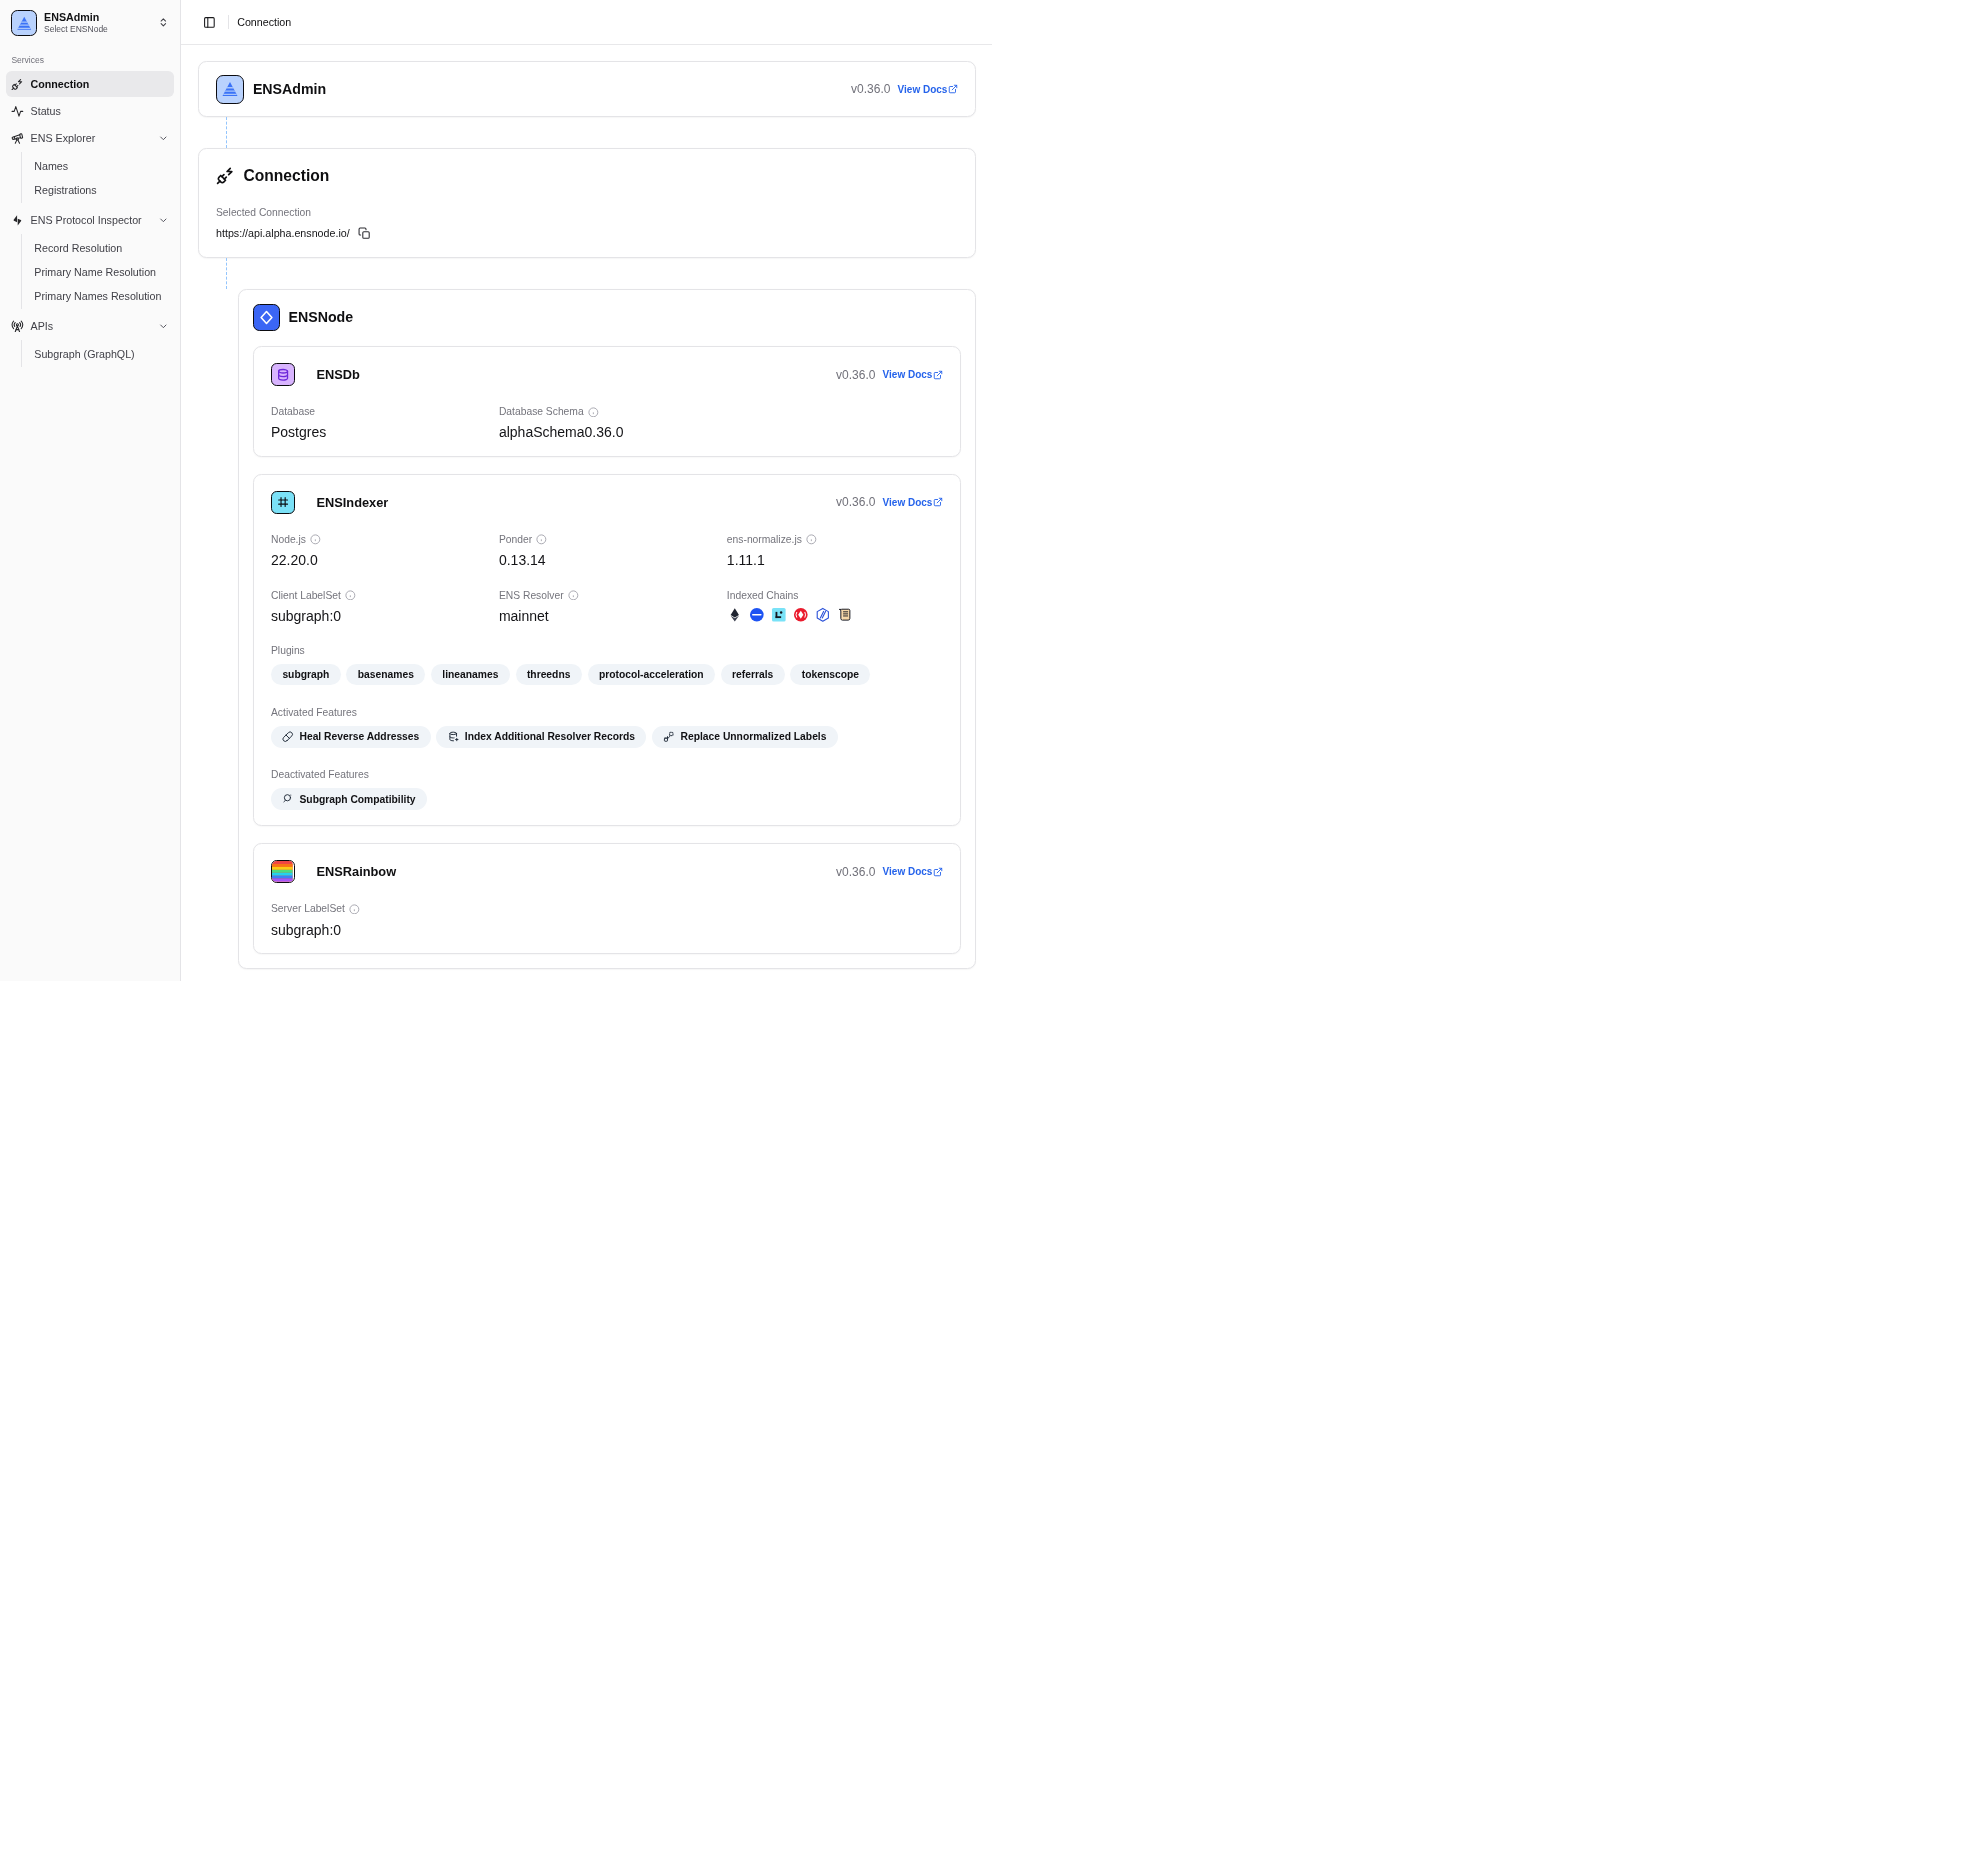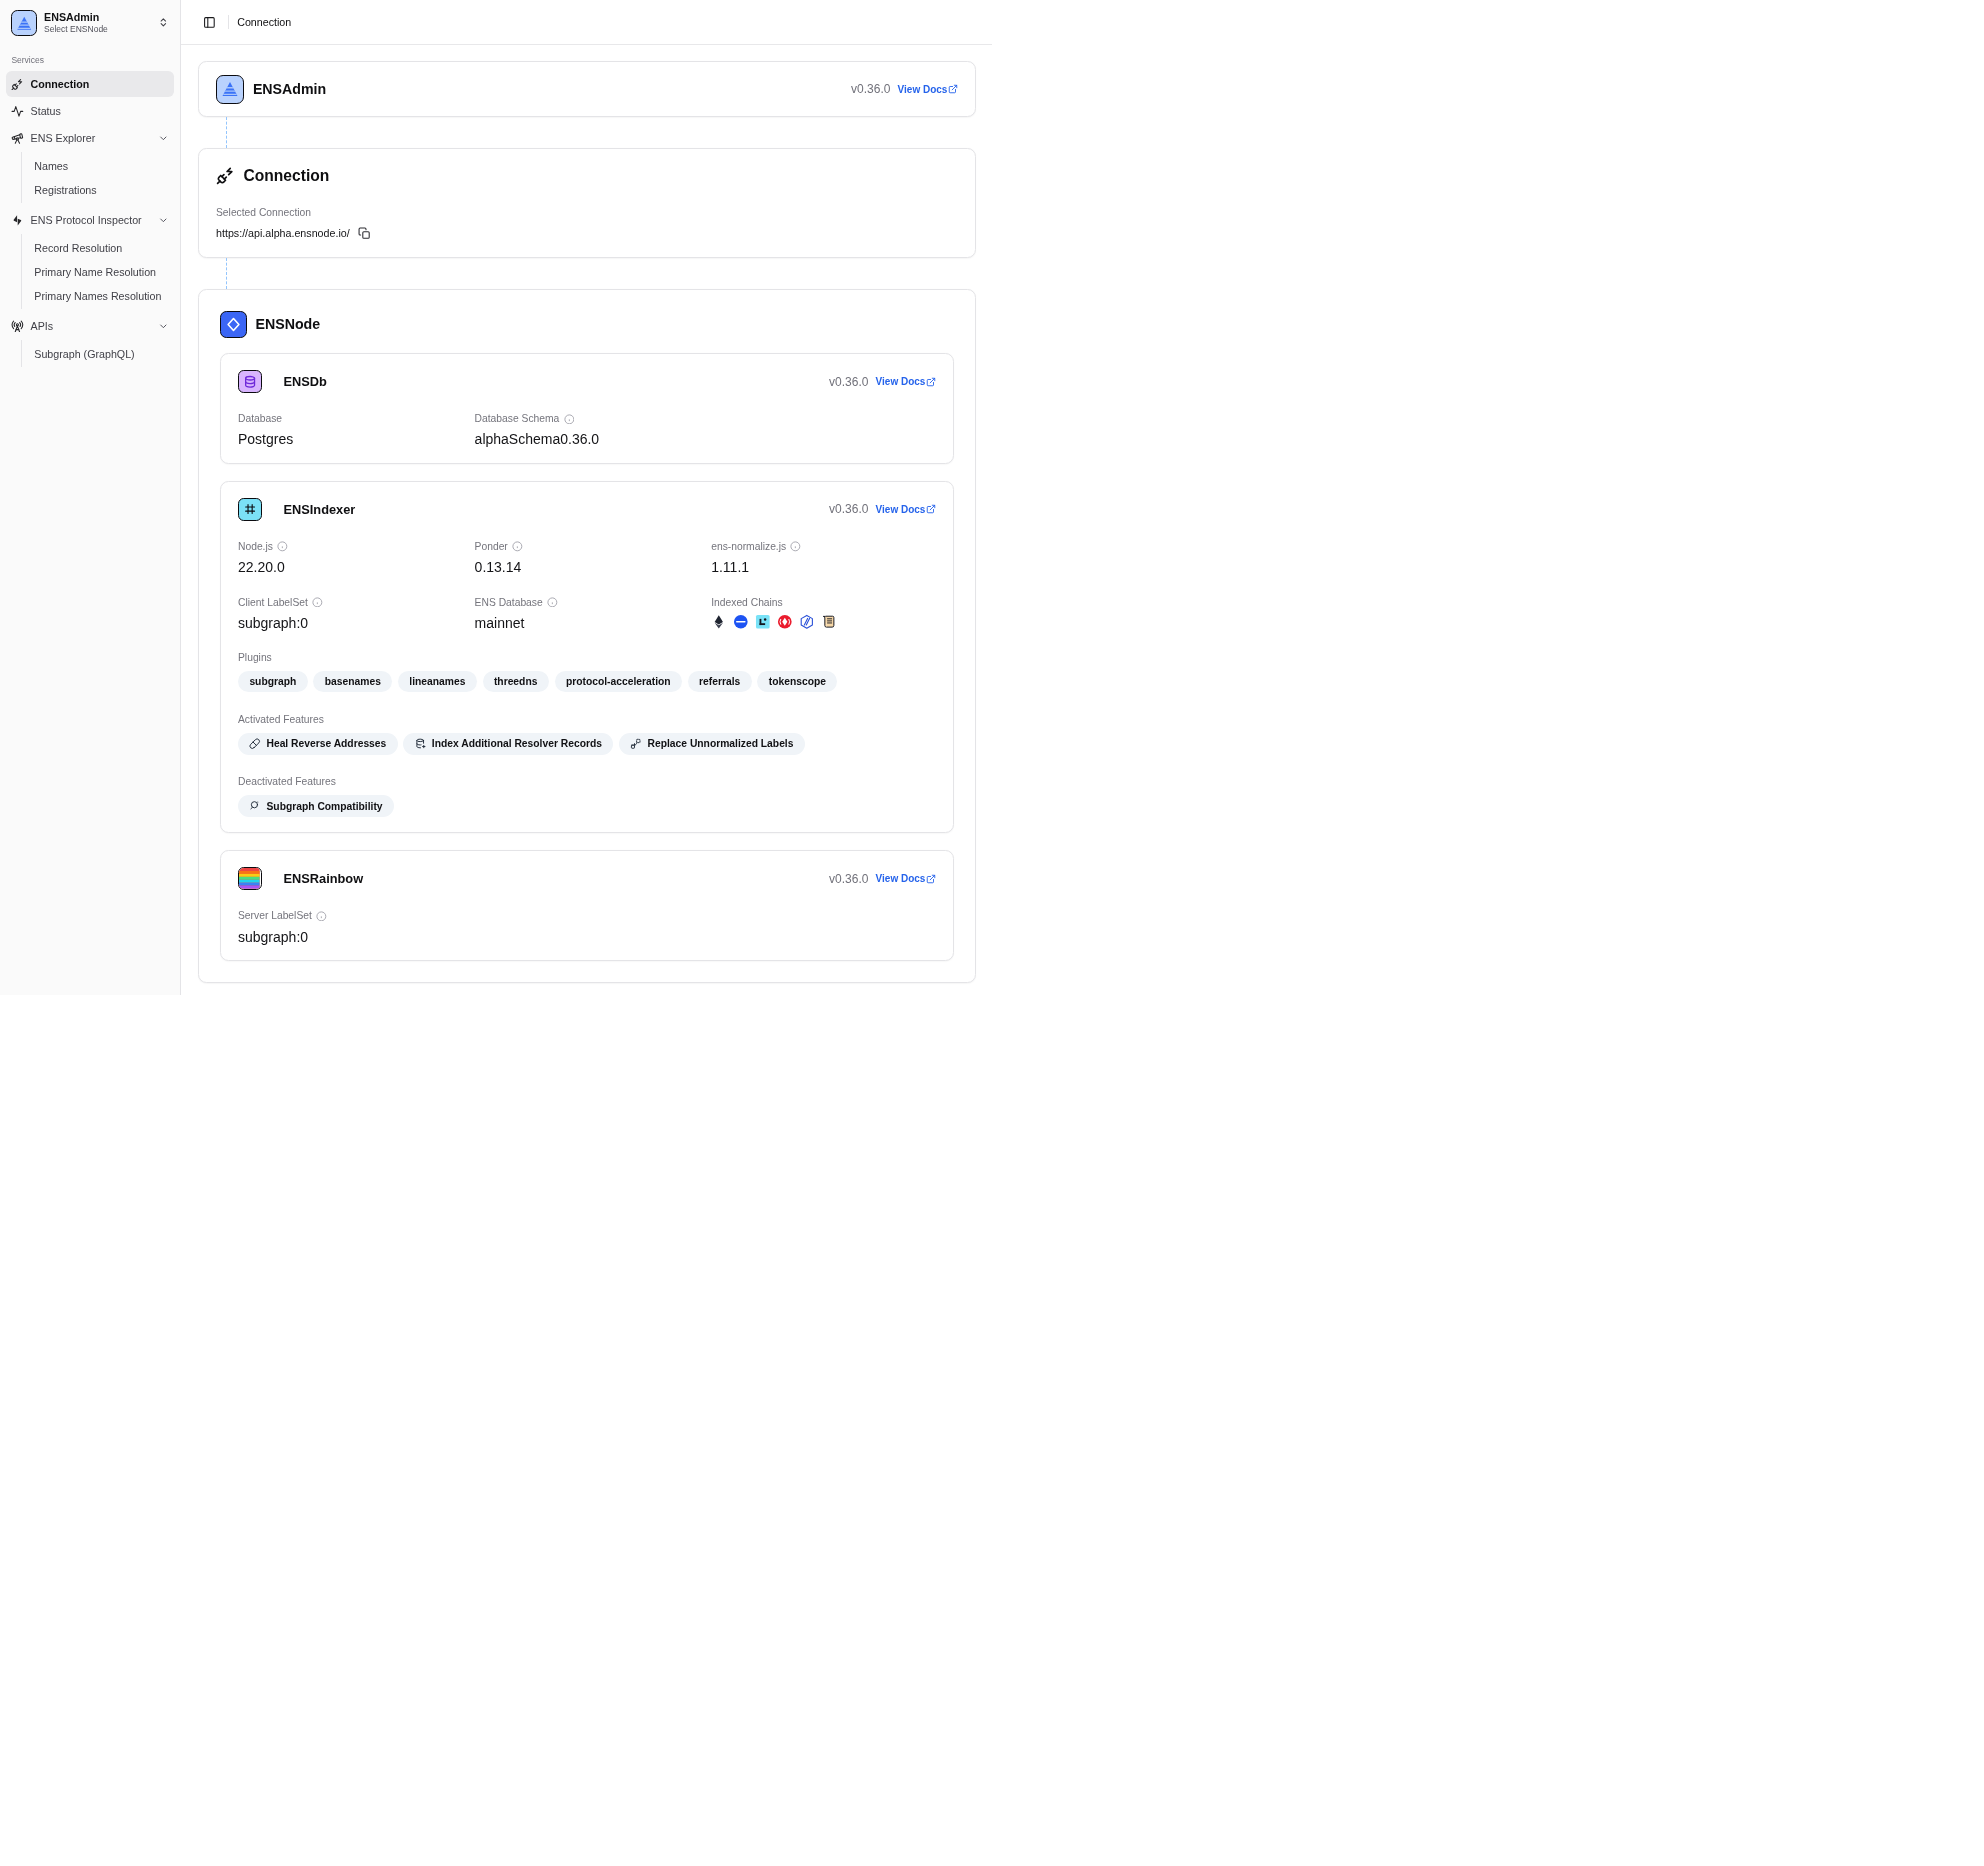--- a/index.html
+++ b/index.html
@@ -78,21 +78,21 @@
   .title-xl { font-size:14.2px; font-weight:700; color:#0f0f11; }
 
   .connection-card { padding:17px; }
   .conn-title-row { display:flex; align-items:center; gap:8.5px; margin-bottom:21.3px; }
   .title-2xl { font-size:15.6px; font-weight:700; color:#0f0f11; }
   .field-label { font-size:10.3px; color:#74747c; display:flex; align-items:center; gap:4.3px; }
   .conn-url-row { display:flex; align-items:center; gap:8.5px; margin-top:9.2px; }
   .conn-url { font-size:10.7px; color:#141417; }
   .copy-btn { width:12.8px; height:12.8px; color:#2b2b31; cursor:pointer; }
 
-  .ensnode-card { padding:21px; }
+  .ensnode-card { padding:14px;margin-left:40px; }
   .ensnode-hdr { display:flex; align-items:center; gap:8.5px; margin-bottom:15.6px; }
   .node-logo { width:27px; height:27px; border-radius:6.4px; background:#3b66f5;
     border:1.8px solid #0b0b0f; display:flex; align-items:center; justify-content:center; }
 
   .subcard { border:0.7px solid #e4e4e7; border-radius:8.5px; padding:15.6px 17px;
     box-shadow:0 0.7px 1.4px rgba(0,0,0,.03); background:#fff; }
   .subcard + .subcard { margin-top:17px; }
   .sub-hdr { display:flex; align-items:center; justify-content:space-between; margin-bottom:20px; }
   .sub-hdr-left { display:flex; align-items:center; gap:22px; }
   .sub-logo { width:23.5px; height:23.5px; border-radius:5.7px; border:1.8px solid #0b0b0f;
@@ -414,21 +414,21 @@
               <svg class="info-ico" viewBox="0 0 24 24" fill="none" stroke="currentColor" stroke-width="2">
                   <circle cx="12" cy="12" r="10"></circle>
                   <path d="M12 16v-4"></path>
                   <path d="M12 8h.01"></path>
                 </svg>
             </div>
             <div class="field-value">subgraph:0</div>
           </div>
           <div>
             <div class="field-label">
-                <span>ENS Database</span>
+                <span>ENS Resolver</span>
               <svg class="info-ico" viewBox="0 0 24 24" fill="none" stroke="currentColor" stroke-width="2">
                   <circle cx="12" cy="12" r="10"></circle>
                   <path d="M12 16v-4"></path>
                   <path d="M12 8h.01"></path>
                 </svg>
             </div>
             <div class="field-value">mainnet</div>
           </div>
           <div>
             <div class="field-label">Indexed Chains</div>

